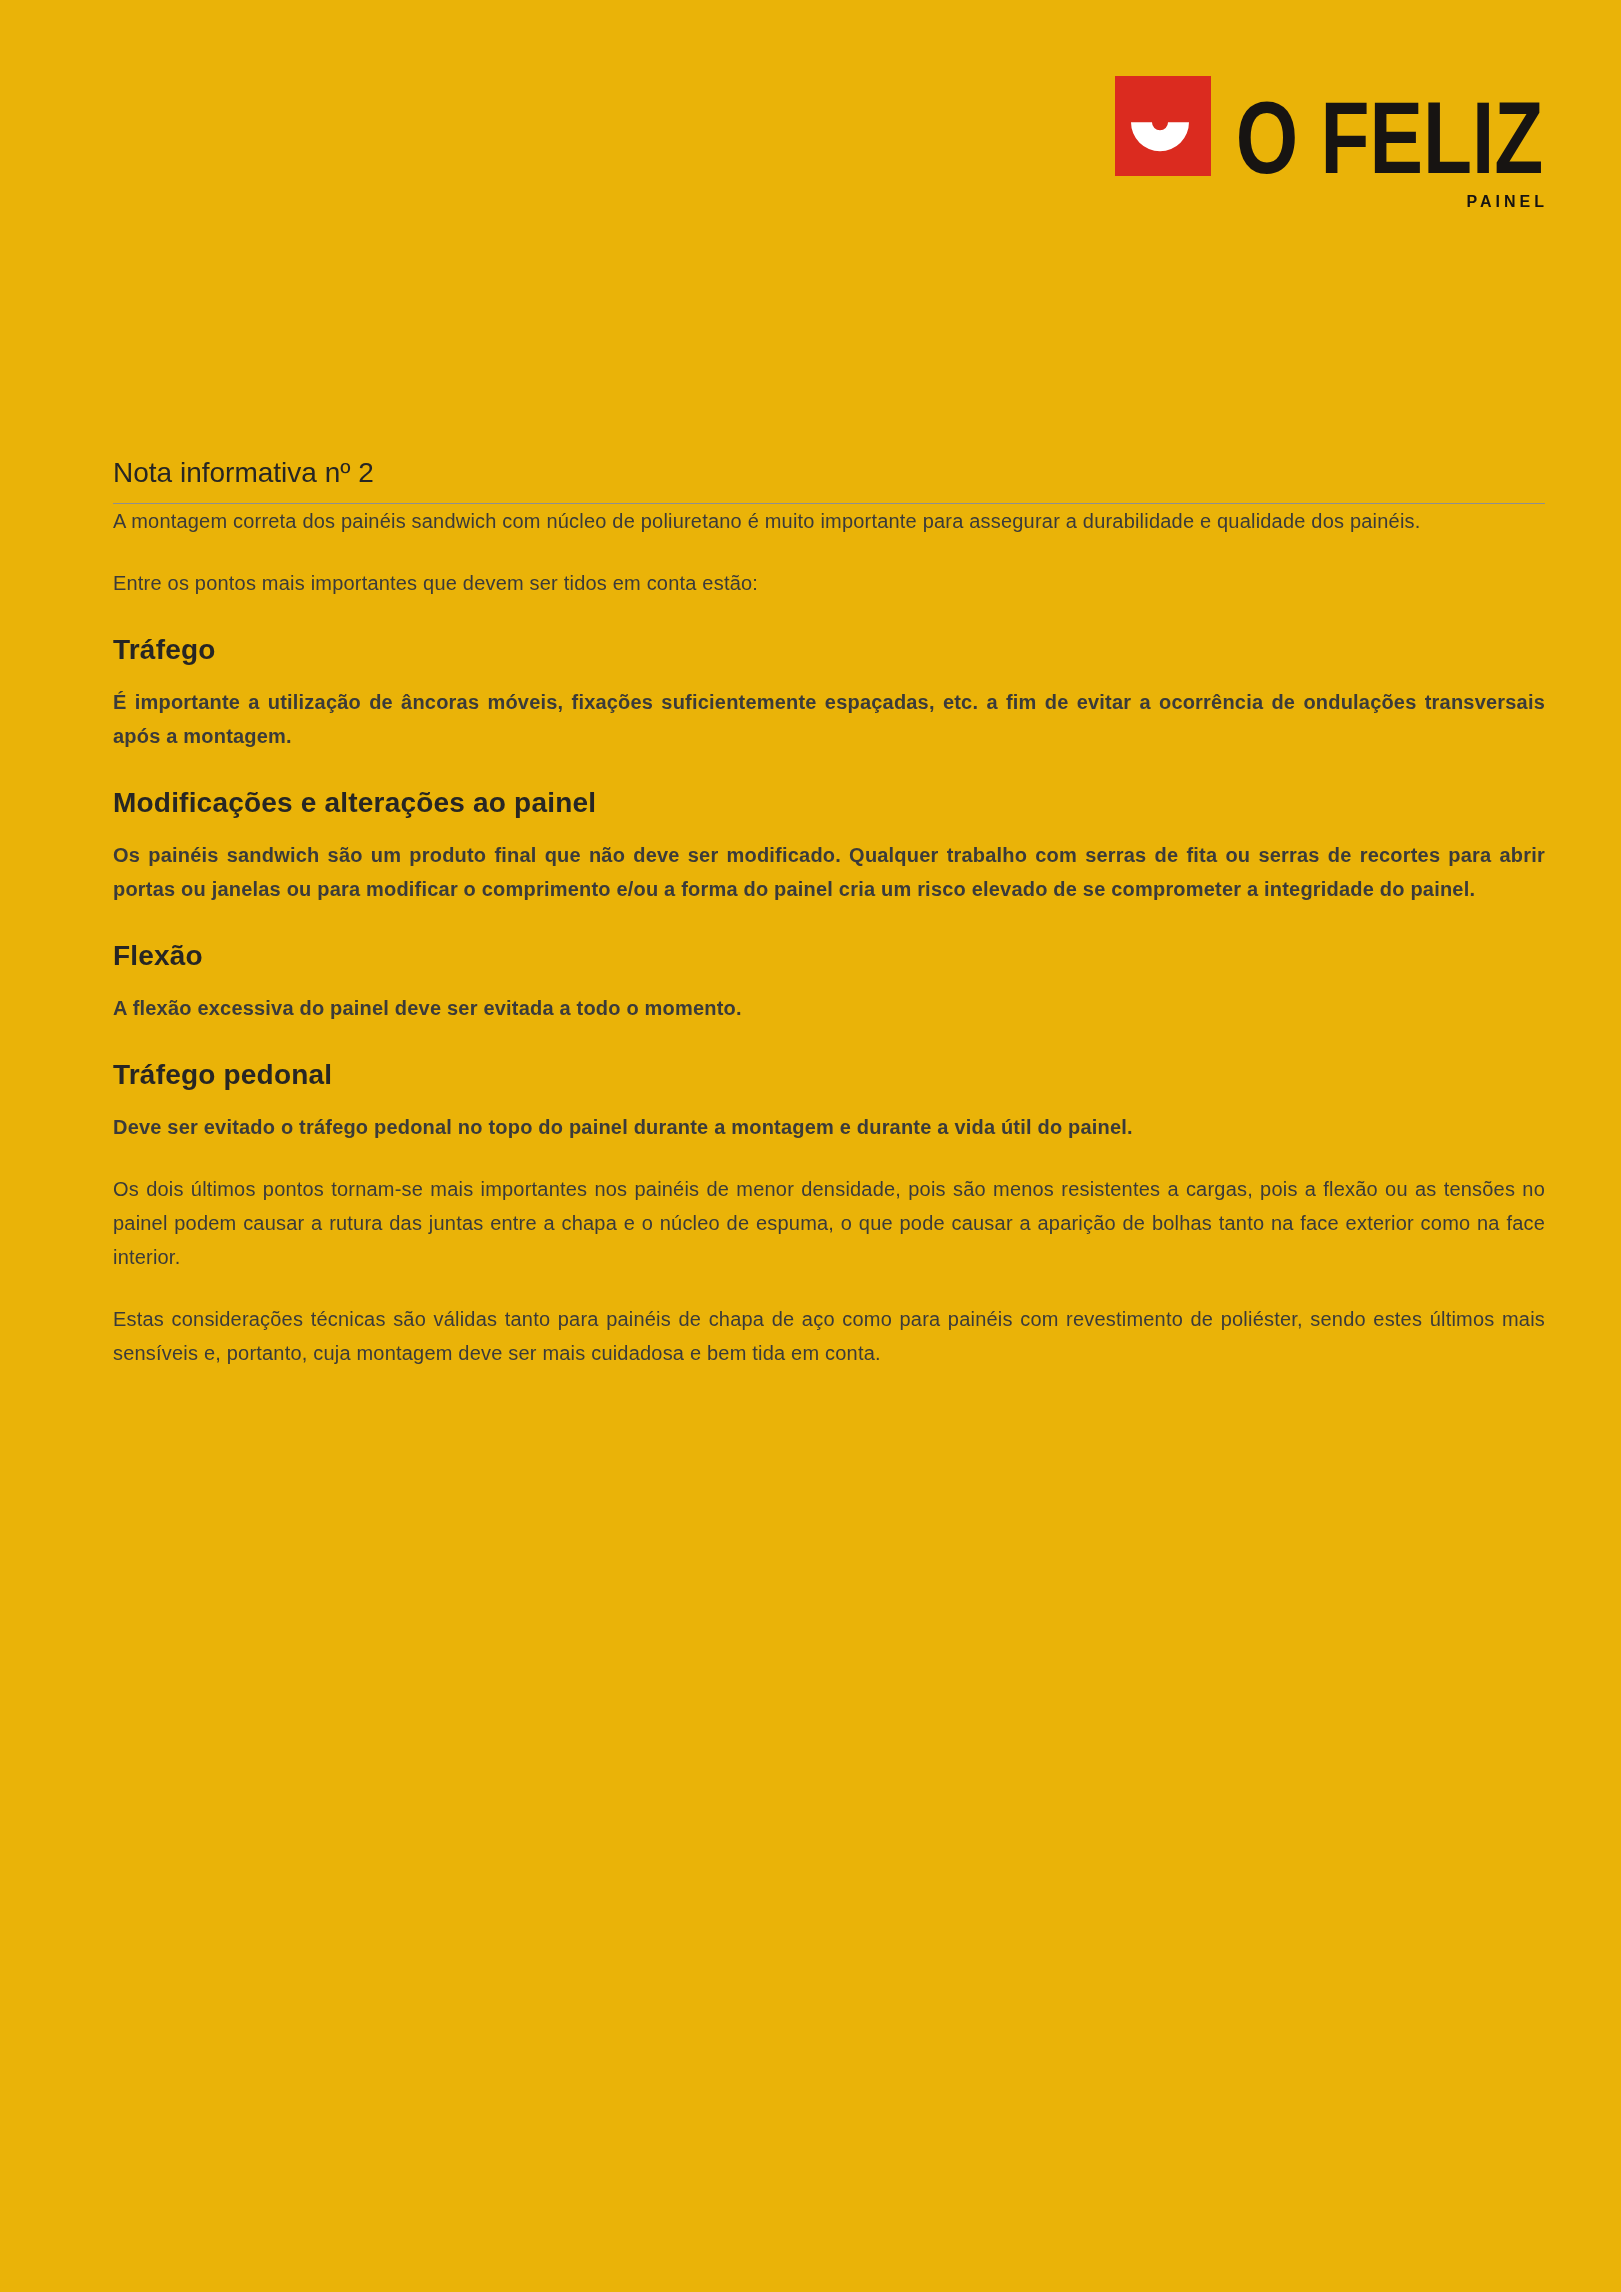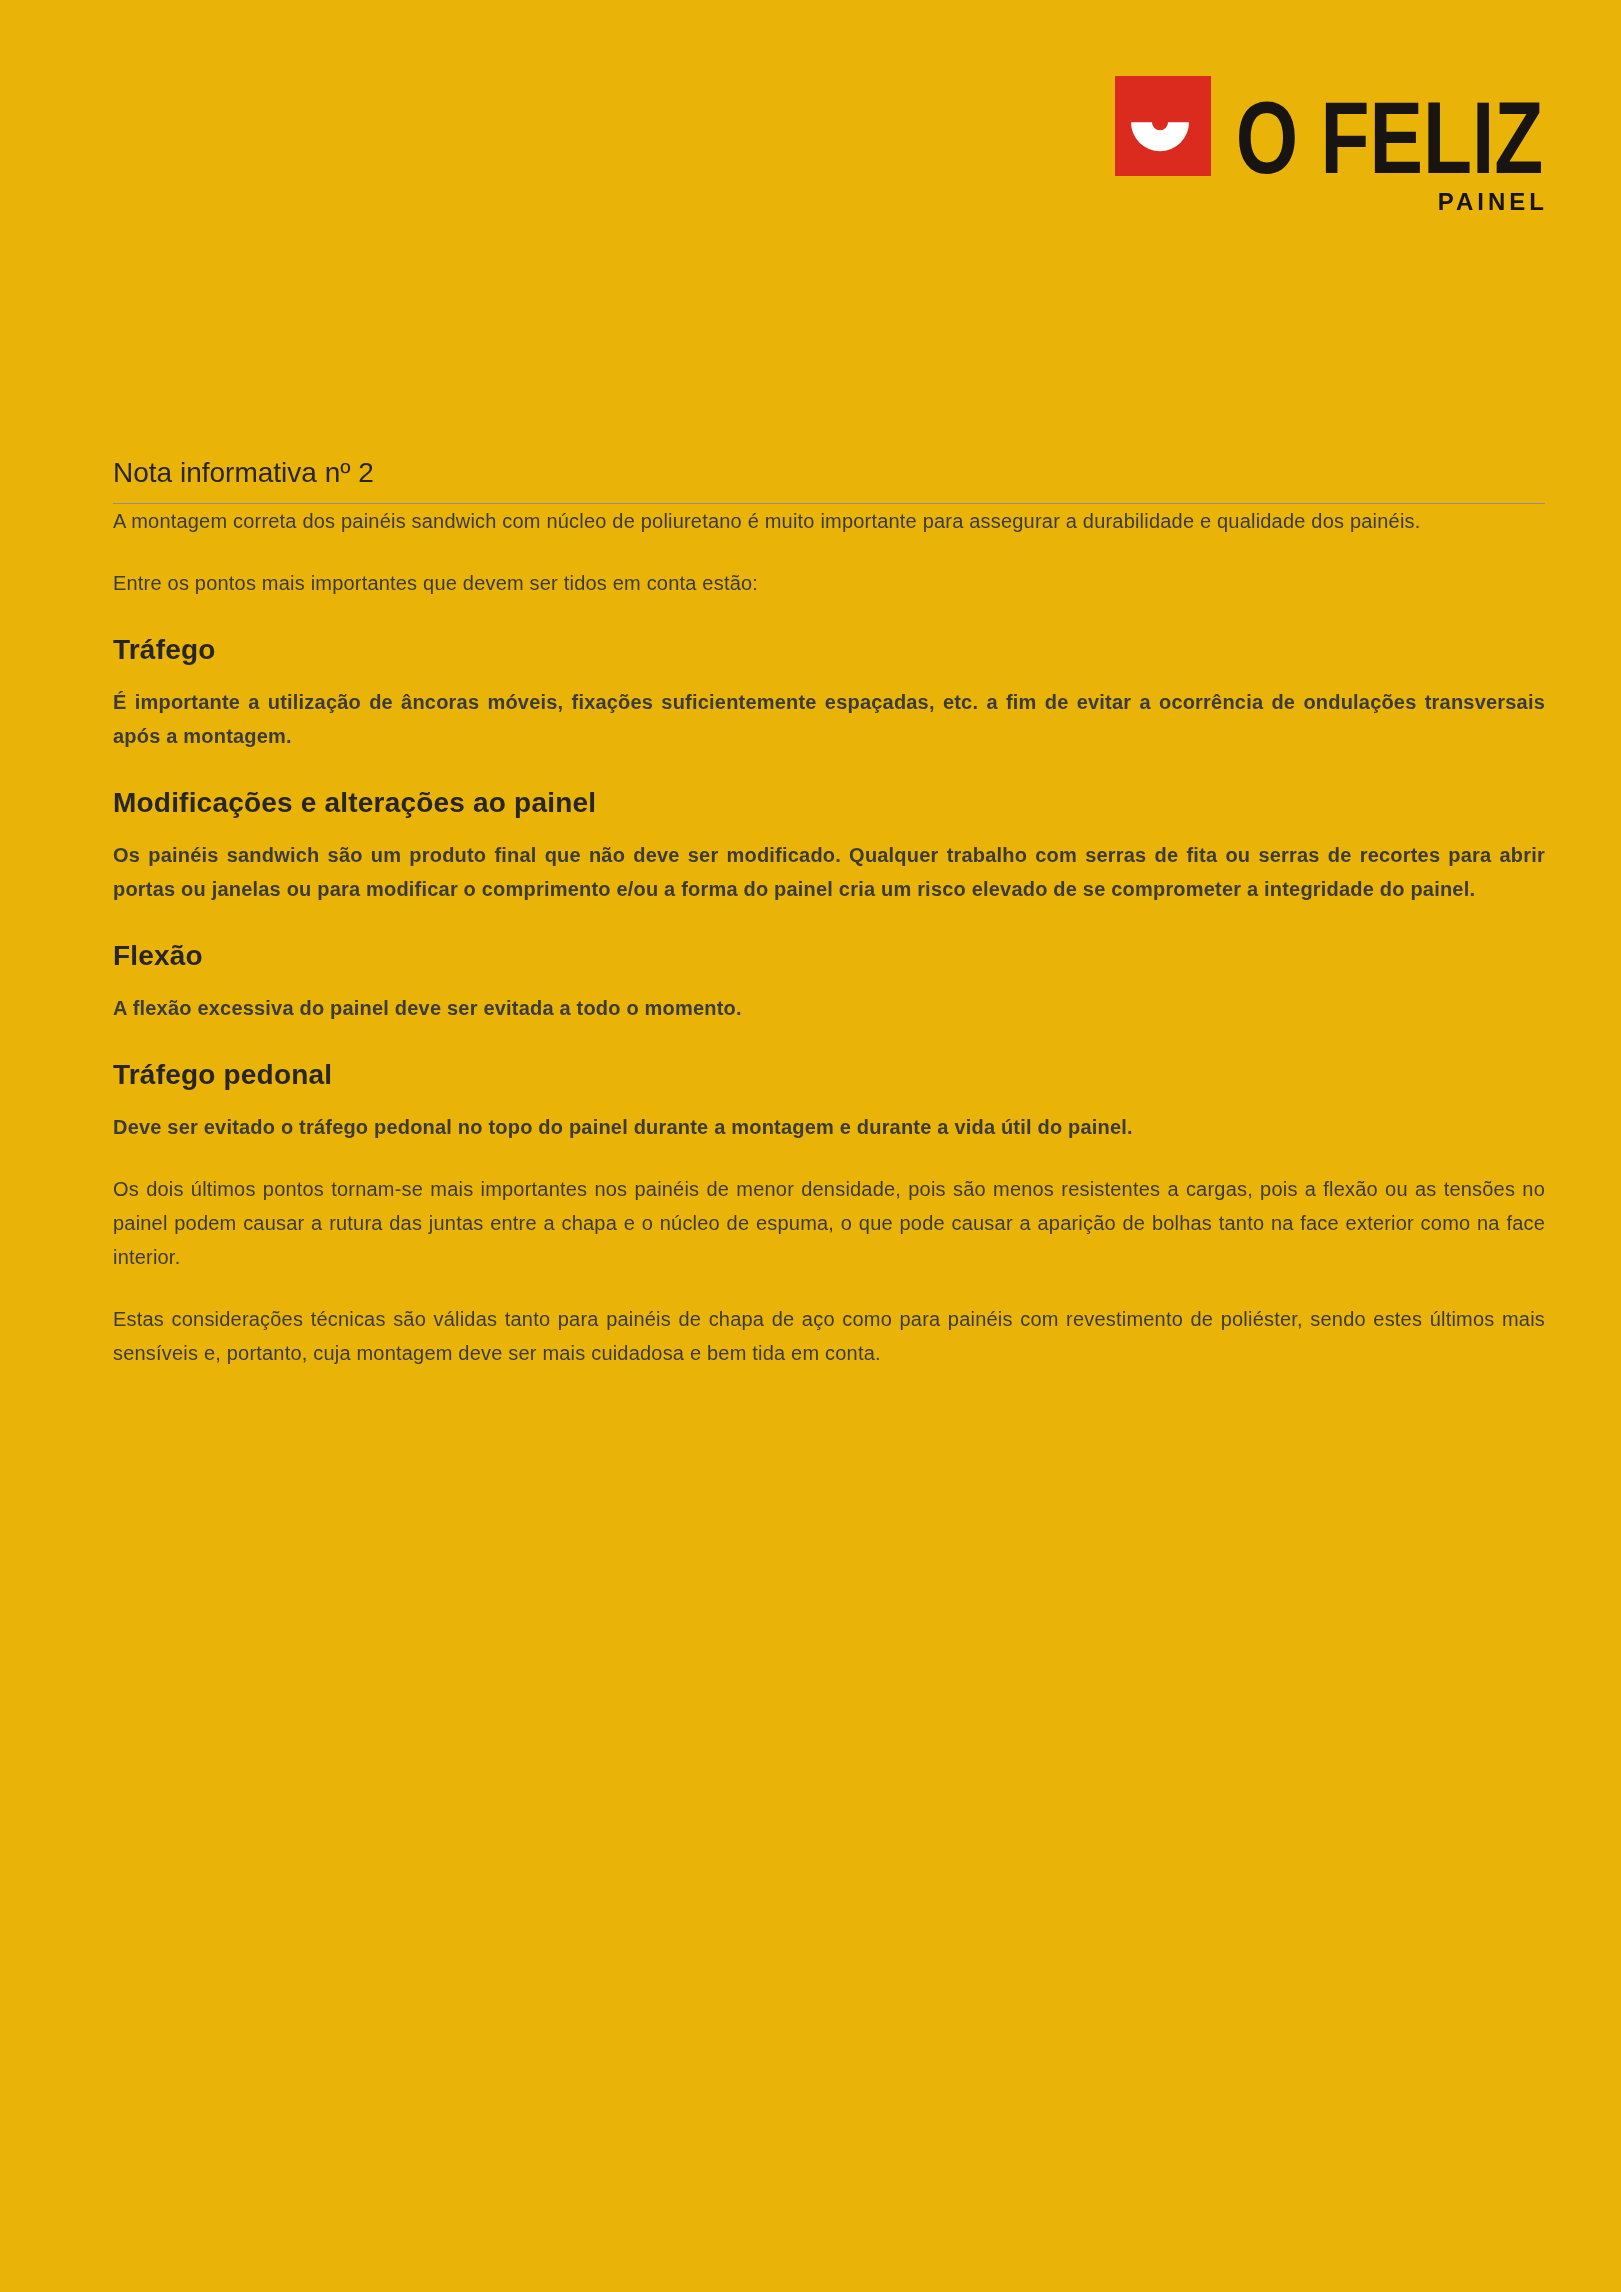--- a/index.html
+++ b/index.html
@@ -42,21 +42,21 @@
   }
   .brand-svg text{
     font-family:"Liberation Sans", sans-serif;
     font-weight:bold;
     font-size:114px;
     fill:#171412;
   }
   .brand-sub{
     margin-top:12.5px;
     margin-right:-4px;
-    font-size:24px;
+    font-size:16px;
     font-weight:bold;
     letter-spacing:4px;
     color:#171412;
     line-height:18px;
   }
   
   .content{
     position:absolute;
     left:113px;
     top:0;

